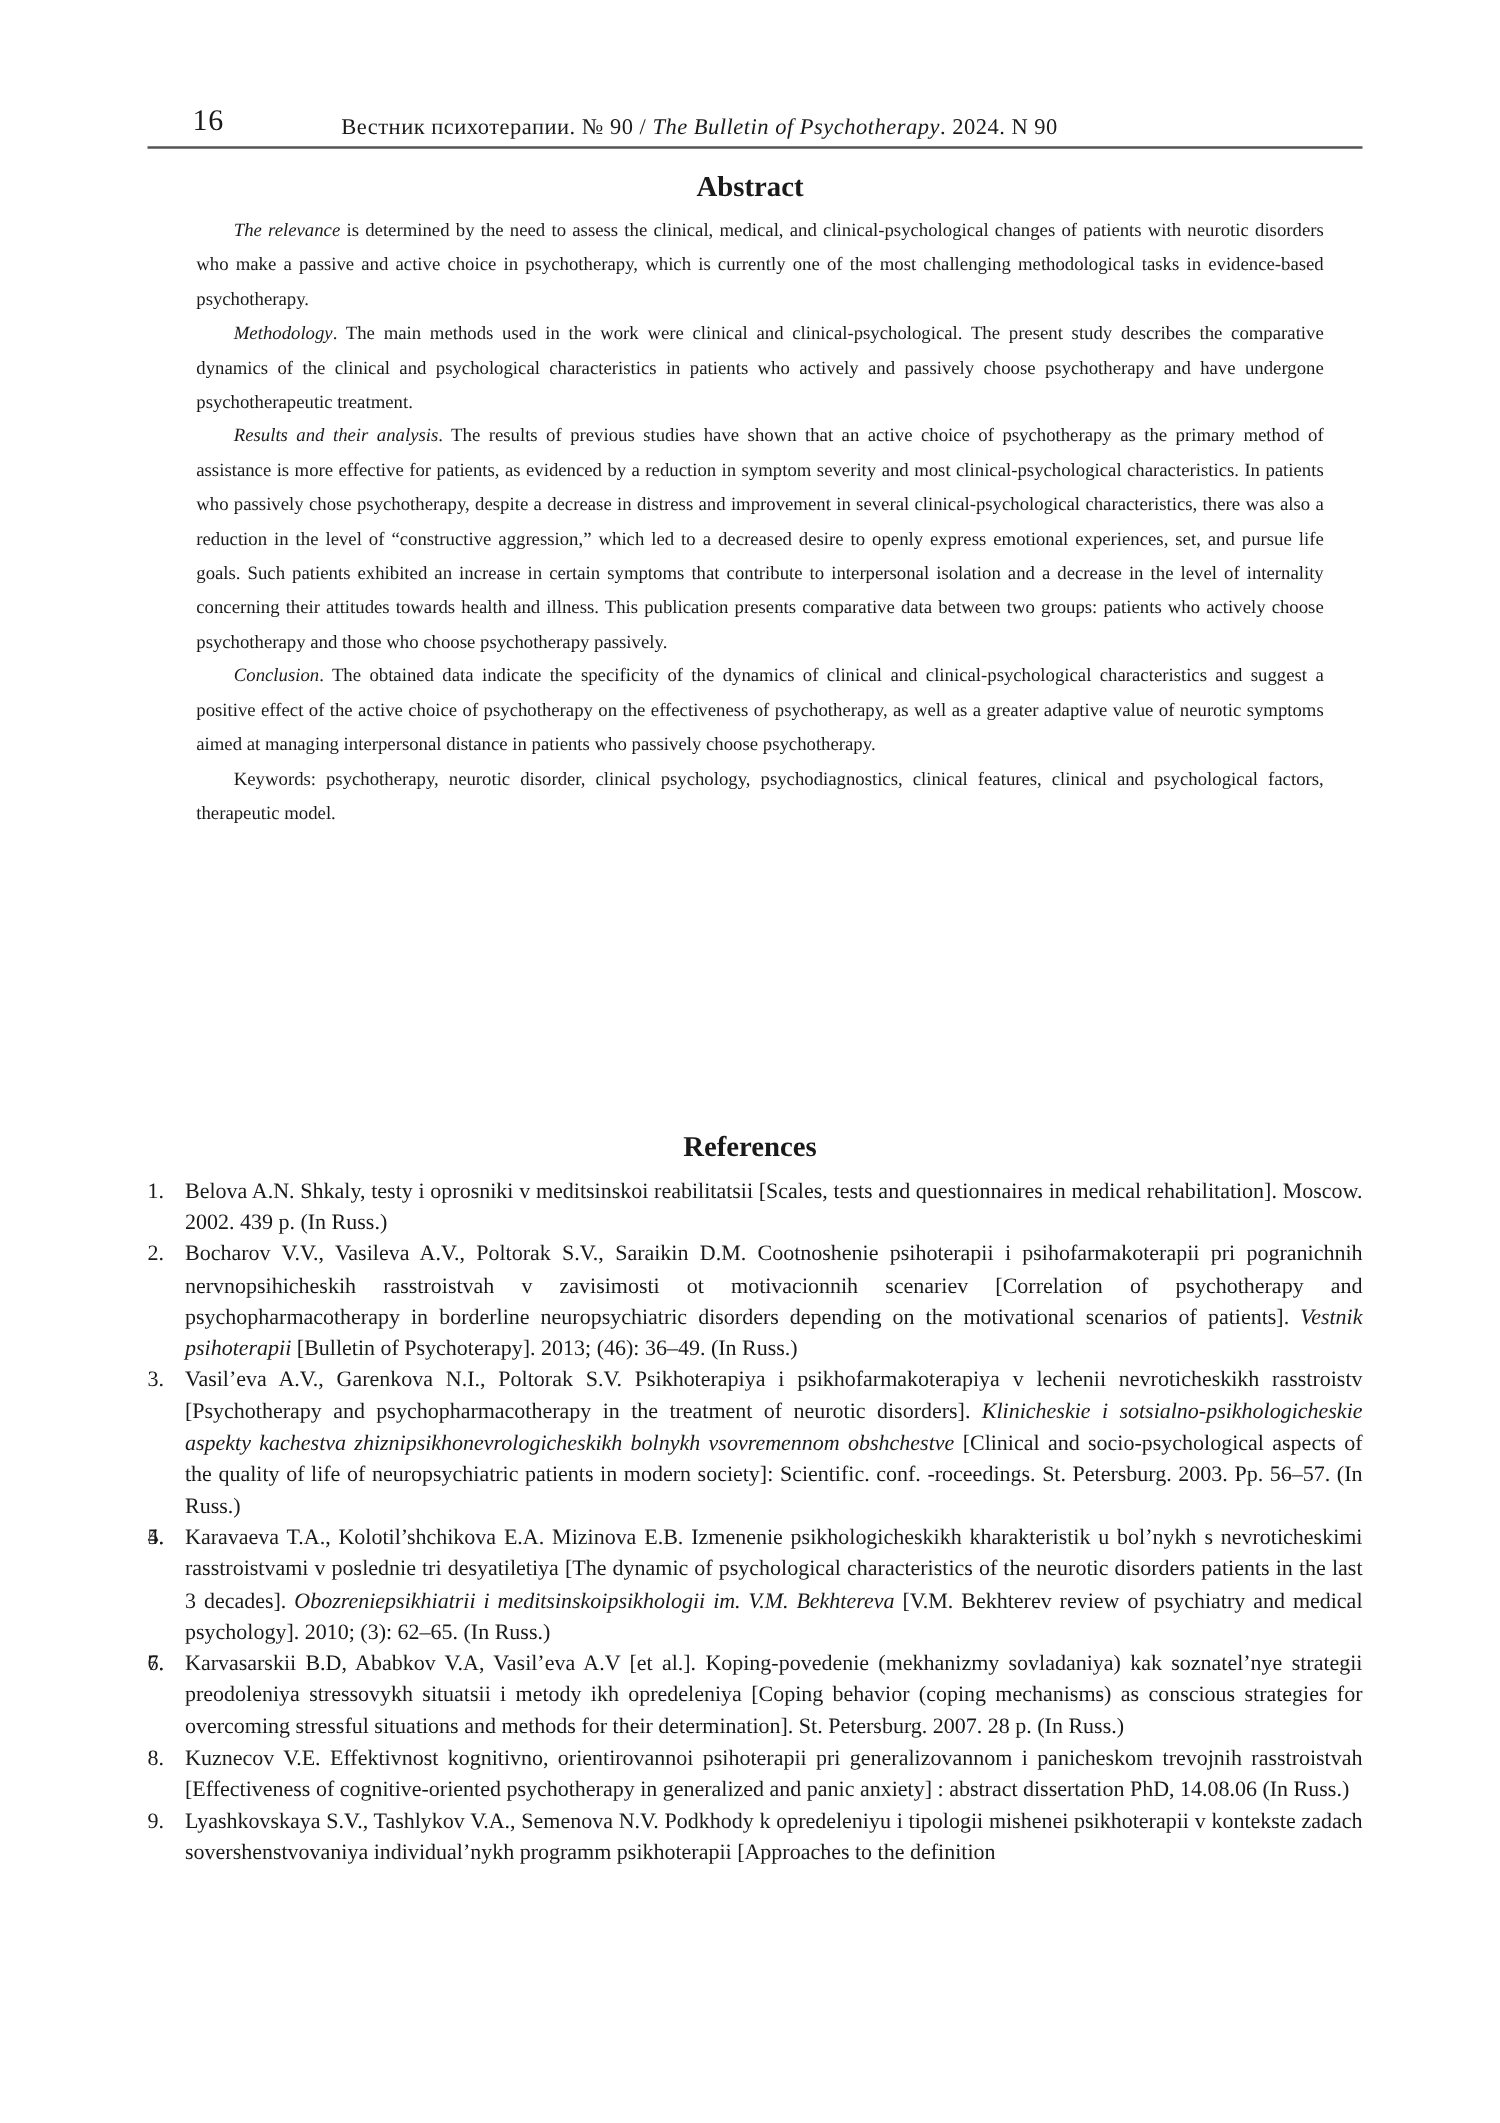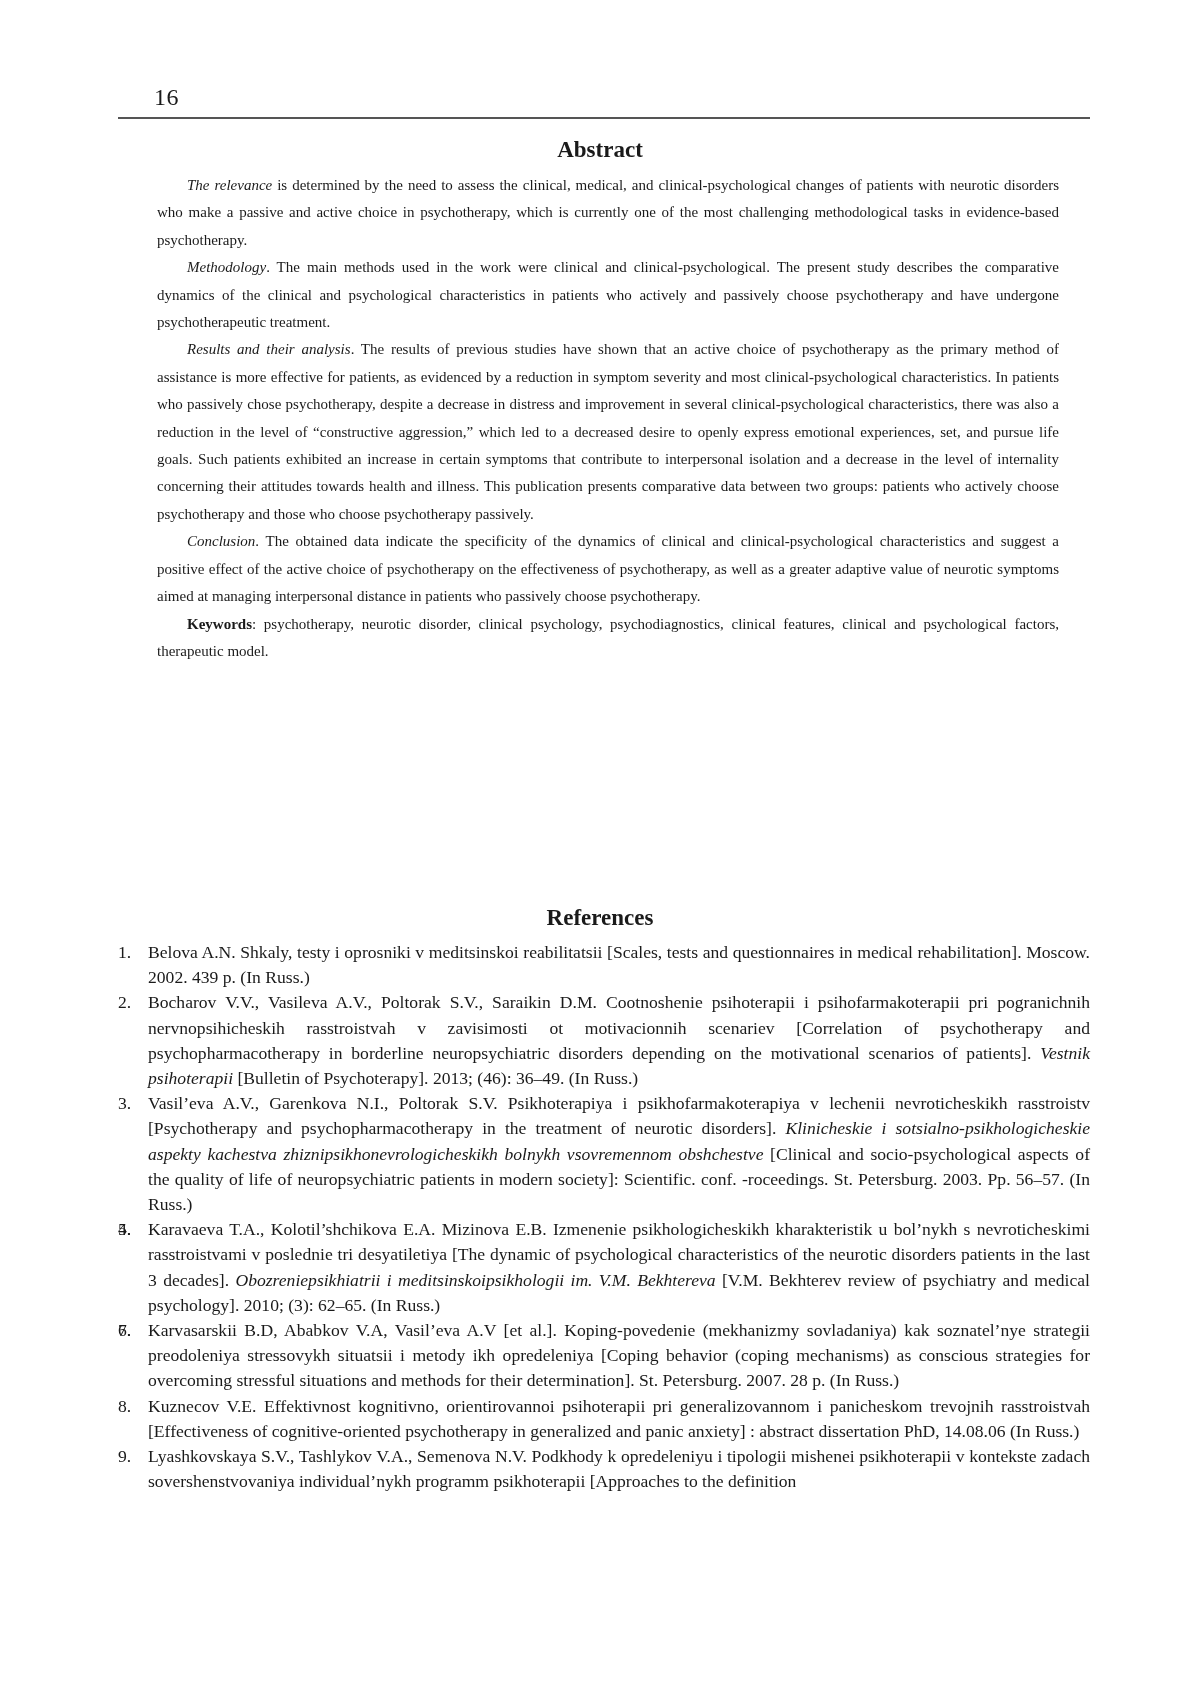--- a/index.html
+++ b/index.html
@@ -11,32 +11,33 @@
   .running-head i { font-style: italic; }
   .header-rule { position: absolute; left: 118px; top: 117px; width: 972px; height: 2px; background: #555; }
   h2 { position: absolute; left: 0; width: 1200px; text-align: center; margin: 0;
        font-size: 23px; font-weight: bold; }
   .abstract-title { top: 137px; }
   .refs-title { top: 905px; text-align: center; }
   .abstract { position: absolute; left: 157px; top: 172px; width: 902px;
               font-size: 15px; line-height: 27.4px; text-align: justify; }
   .abstract p { margin: 0; text-indent: 30px; }
   .abstract i { font-style: italic; }
-  .abstract b { font-weight: bold; }
+  .abstract b { font-weight: normal; }
   .refs { position: absolute; left: 118px; top: 940px; width: 972px;
           font-size: 17.6px; line-height: 25.2px; margin: 0; padding: 0; list-style: none; }
   .refs li { position: relative; padding-left: 30px; text-align: justify; margin: 0; }
   .refs .num { position: absolute; left: 0; top: 0; }
   .refs i { font-style: italic; }
 </style>
 </head>
 <body>
 
 <div class="header">
   <span class="page-number">16</span>
+  <span class="running-head"><span>Вестник психотерапии. № 90</span><span> / </span><i>The Bulletin of Psychotherapy</i><span>. 2024. N 90</span></span>
 </div>
 <div class="header-rule"></div>
 
 <h2 class="abstract-title">Abstract</h2>
 
 <div class="abstract">
   <p><i>The relevance</i><span> is determined by the need to assess the clinical, medical, and clinical-psychological changes of patients with neurotic disorders who make a passive and active choice in psychotherapy, which is currently one of the most challenging methodological tasks in evidence-based psychotherapy.</span></p>
   <p><i>Methodology</i><span>. The main methods used in the work were clinical and clinical-psychological. The present study describes the comparative dynamics of the clinical and psychological characteristics in patients who actively and passively choose psychotherapy and have undergone psychotherapeutic treatment.</span></p>
   <p><i>Results and their analysis</i><span>. The results of previous studies have shown that an active choice of psychotherapy as the primary method of assistance is more effective for patients, as evidenced by a reduction in symptom severity and most clinical-psychological characteristics. In patients who passively chose psychotherapy, despite a decrease in distress and improvement in several clinical-psychological characteristics, there was also a reduction in the level of “constructive aggression,” which led to a decreased desire to openly express emotional experiences, set, and pursue life goals. Such patients exhibited an increase in certain symptoms that contribute to interpersonal isolation and a decrease in the level of internality concerning their attitudes towards health and illness. This publication presents comparative data between two groups: patients who actively choose psychotherapy and those who choose psychotherapy passively.</span></p>
   <p><i>Conclusion</i><span>. The obtained data indicate the specificity of the dynamics of clinical and clinical-psychological characteristics and suggest a positive effect of the active choice of psychotherapy on the effectiveness of psychotherapy, as well as a greater adaptive value of neurotic symptoms aimed at managing interpersonal distance in patients who passively choose psychotherapy.</span></p>

